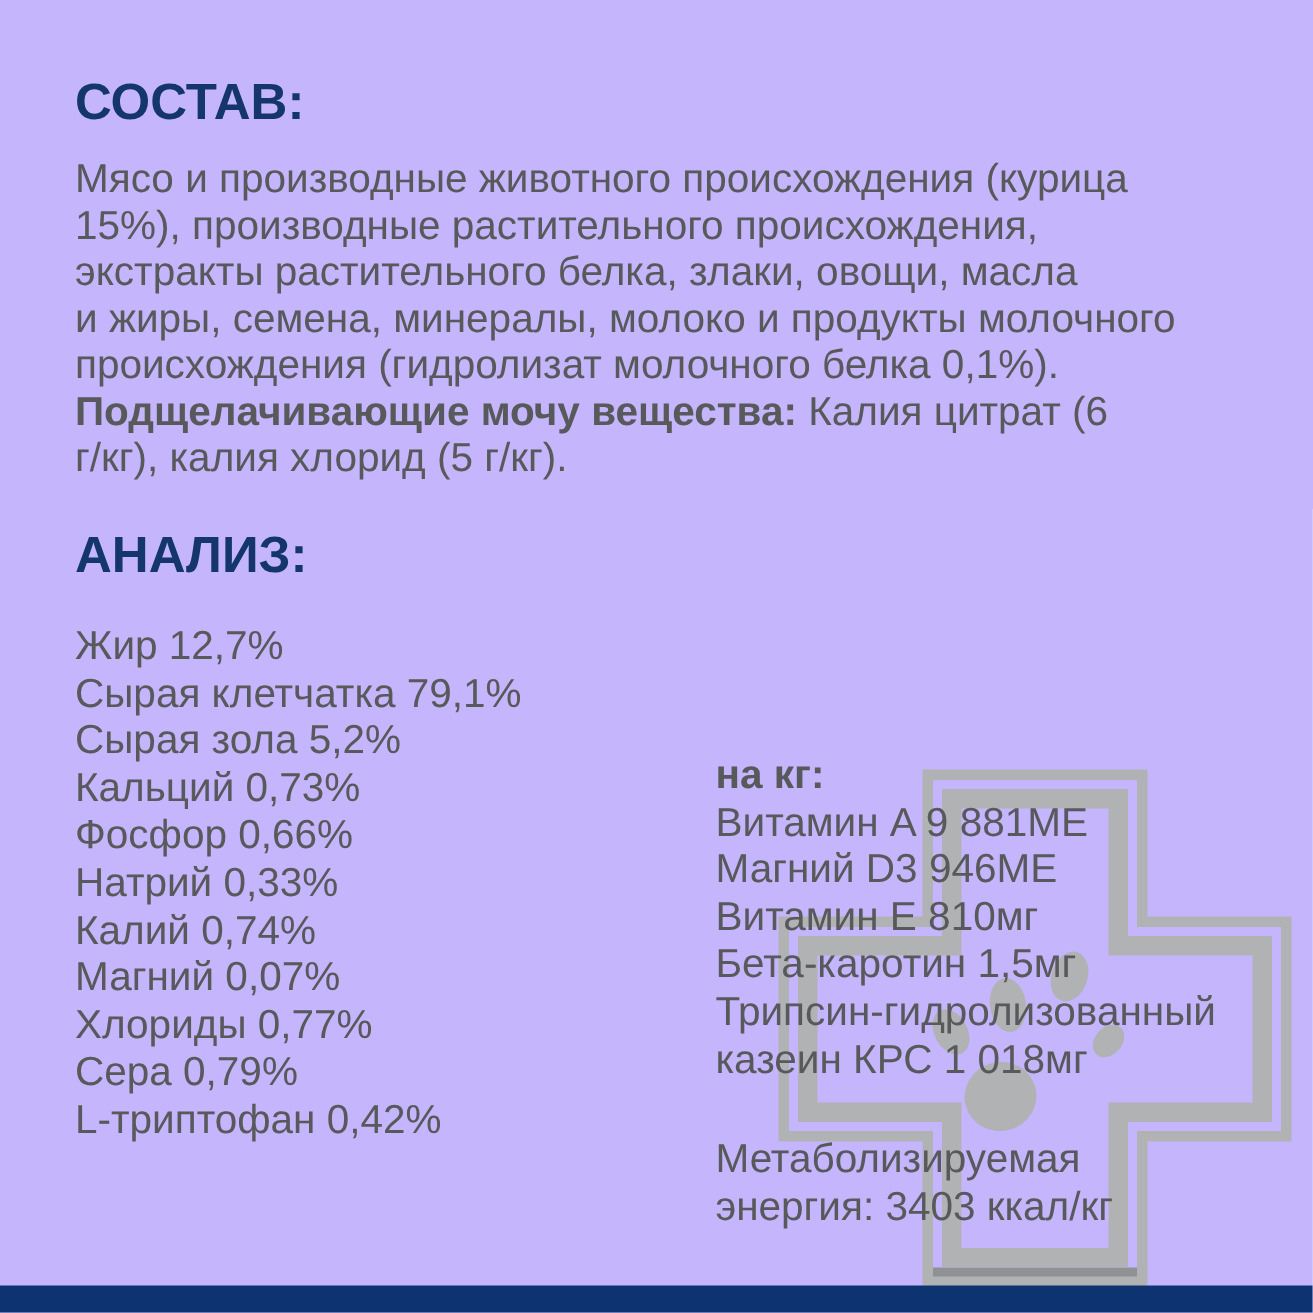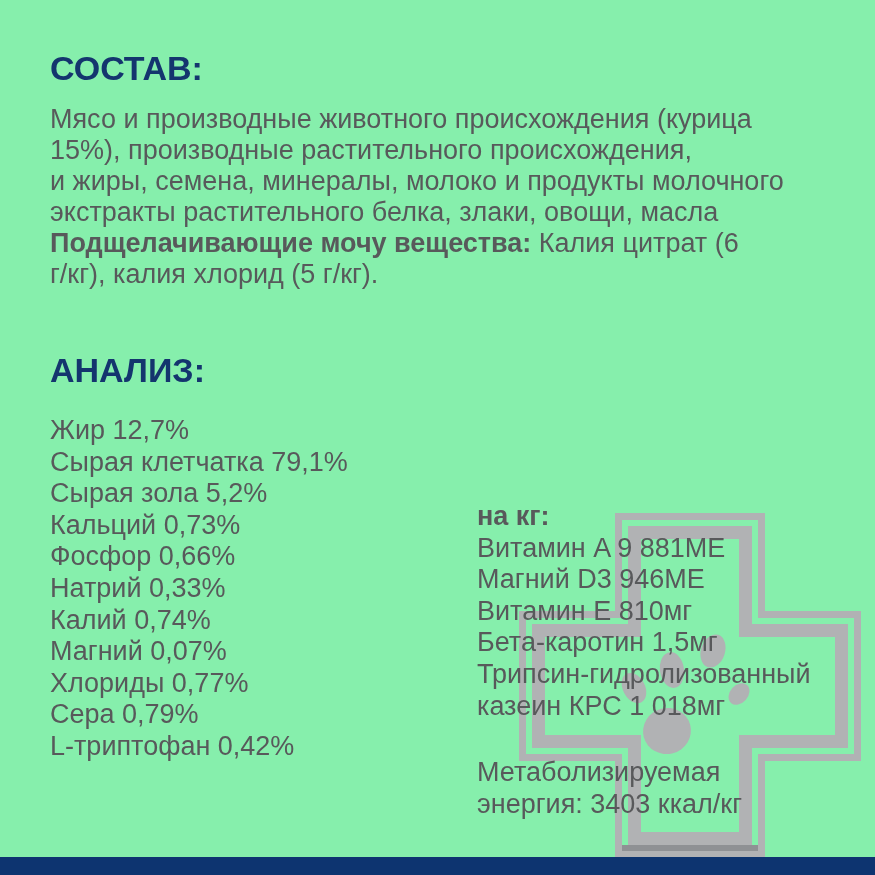--- a/index.html
+++ b/index.html
@@ -3,21 +3,21 @@
 <meta charset="utf-8">
 <style>
   html,body{margin:0;padding:0;}
   body{
     width:875px;height:875px;
     background:#ffffff;
     font-family:"Liberation Sans","DejaVu Sans",sans-serif;
     position:relative;
     overflow:hidden;
   }
-  .page{position:absolute;inset:0;width:875px;height:875px;background:#86efac;}
+  .page{position:absolute;inset:0;width:875px;height:875px;background:#c4b5fd;}
   .layer-text{position:absolute;inset:0;z-index:2;}
   .layer-watermark{position:absolute;inset:0;z-index:1;}
   .heading{
     position:absolute;
     left:50px;
     color:#14356e;
     font-size:34px;
     font-weight:bold;
     line-height:36px;
     letter-spacing:0px;
@@ -88,22 +88,23 @@
     </svg>
   </div>
 
   <div class="layer-text">
 
     <div id="sostav-heading" class="heading">СОСТАВ:</div>
 
     <div class="paragraph body-text">
       <div>Мясо и производные животного происхождения (курица</div>
       <div>15%), производные растительного происхождения,</div>
+      <div>экстракты растительного белка, злаки, овощи, масла</div>
       <div> и жиры, семена, минералы, молоко и продукты молочного</div>
-      <div>экстракты растительного белка, злаки, овощи, масла</div>
+      <div>происхождения (гидролизат молочного белка 0,1%).</div>
       <div><span class="bold">Подщелачивающие мочу вещества:</span><span> Калия цитрат (6</span></div>
       <div>г/кг), калия хлорид (5 г/кг).</div>
     </div>
 
     <div id="analiz-heading" class="heading">АНАЛИЗ:</div>
 
     <div class="analysis-list body-text">
       <div>Жир 12,7%</div>
       <div>Сырая клетчатка 79,1%</div>
       <div>Сырая зола 5,2%</div>

